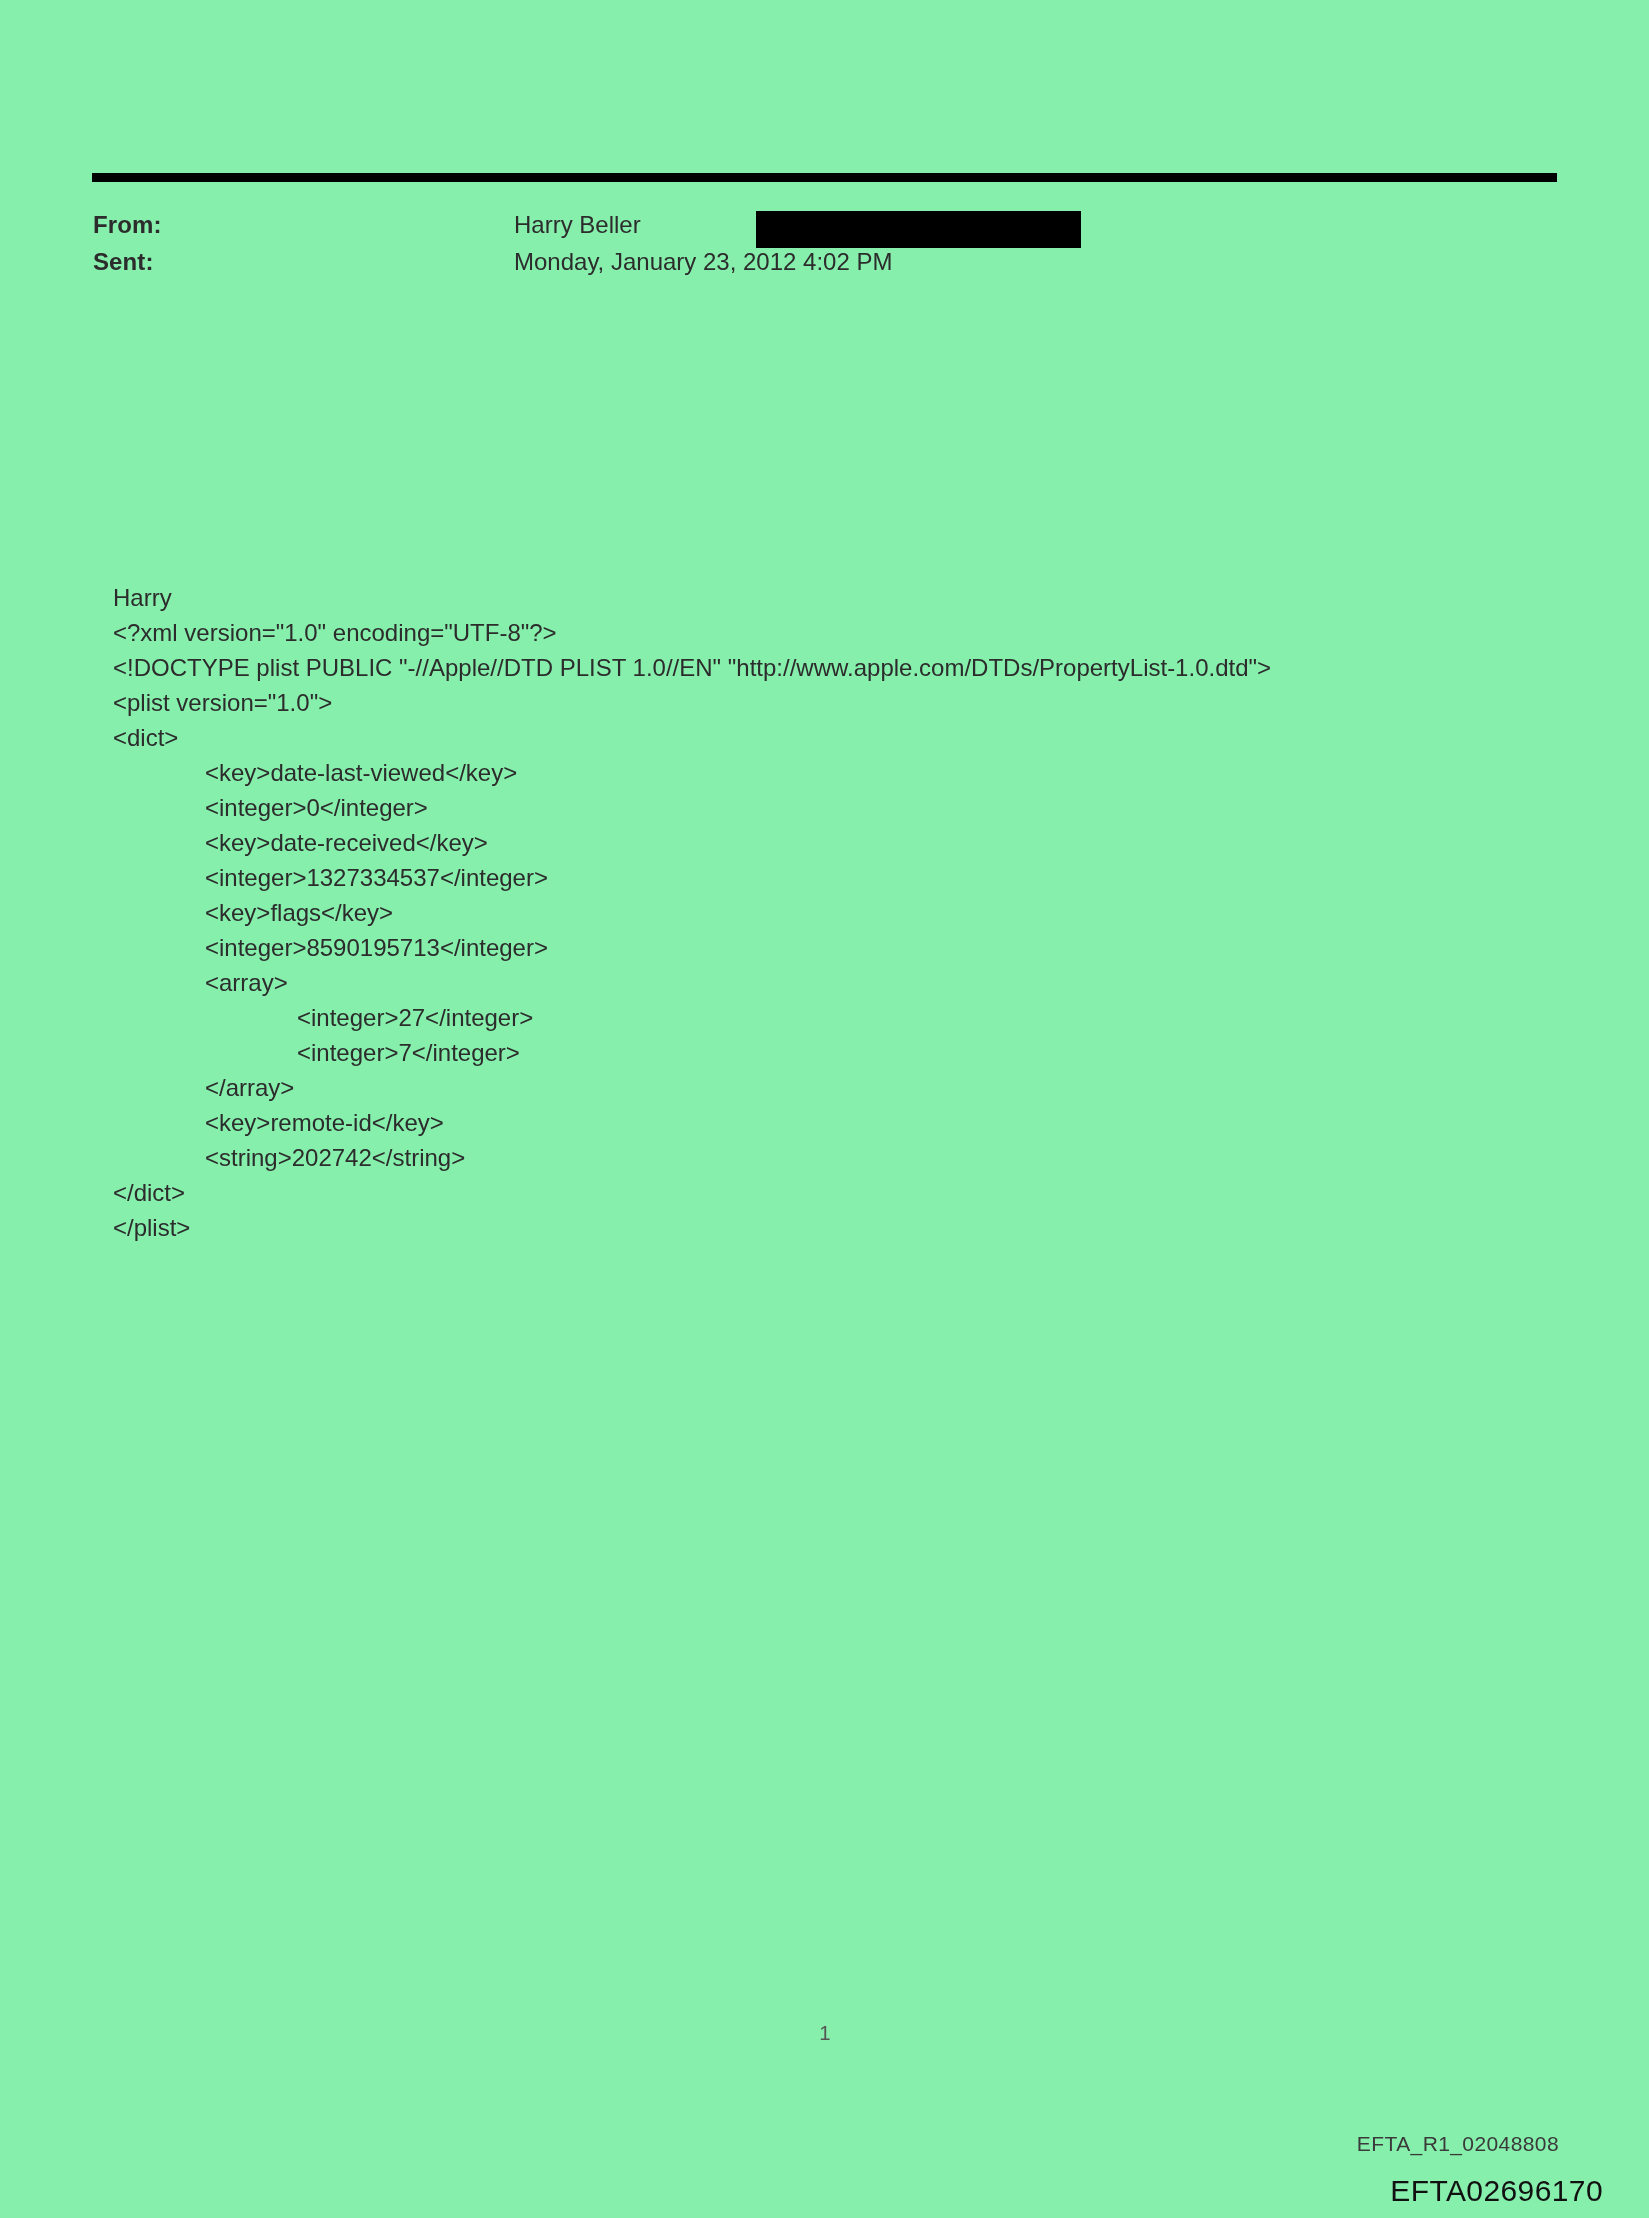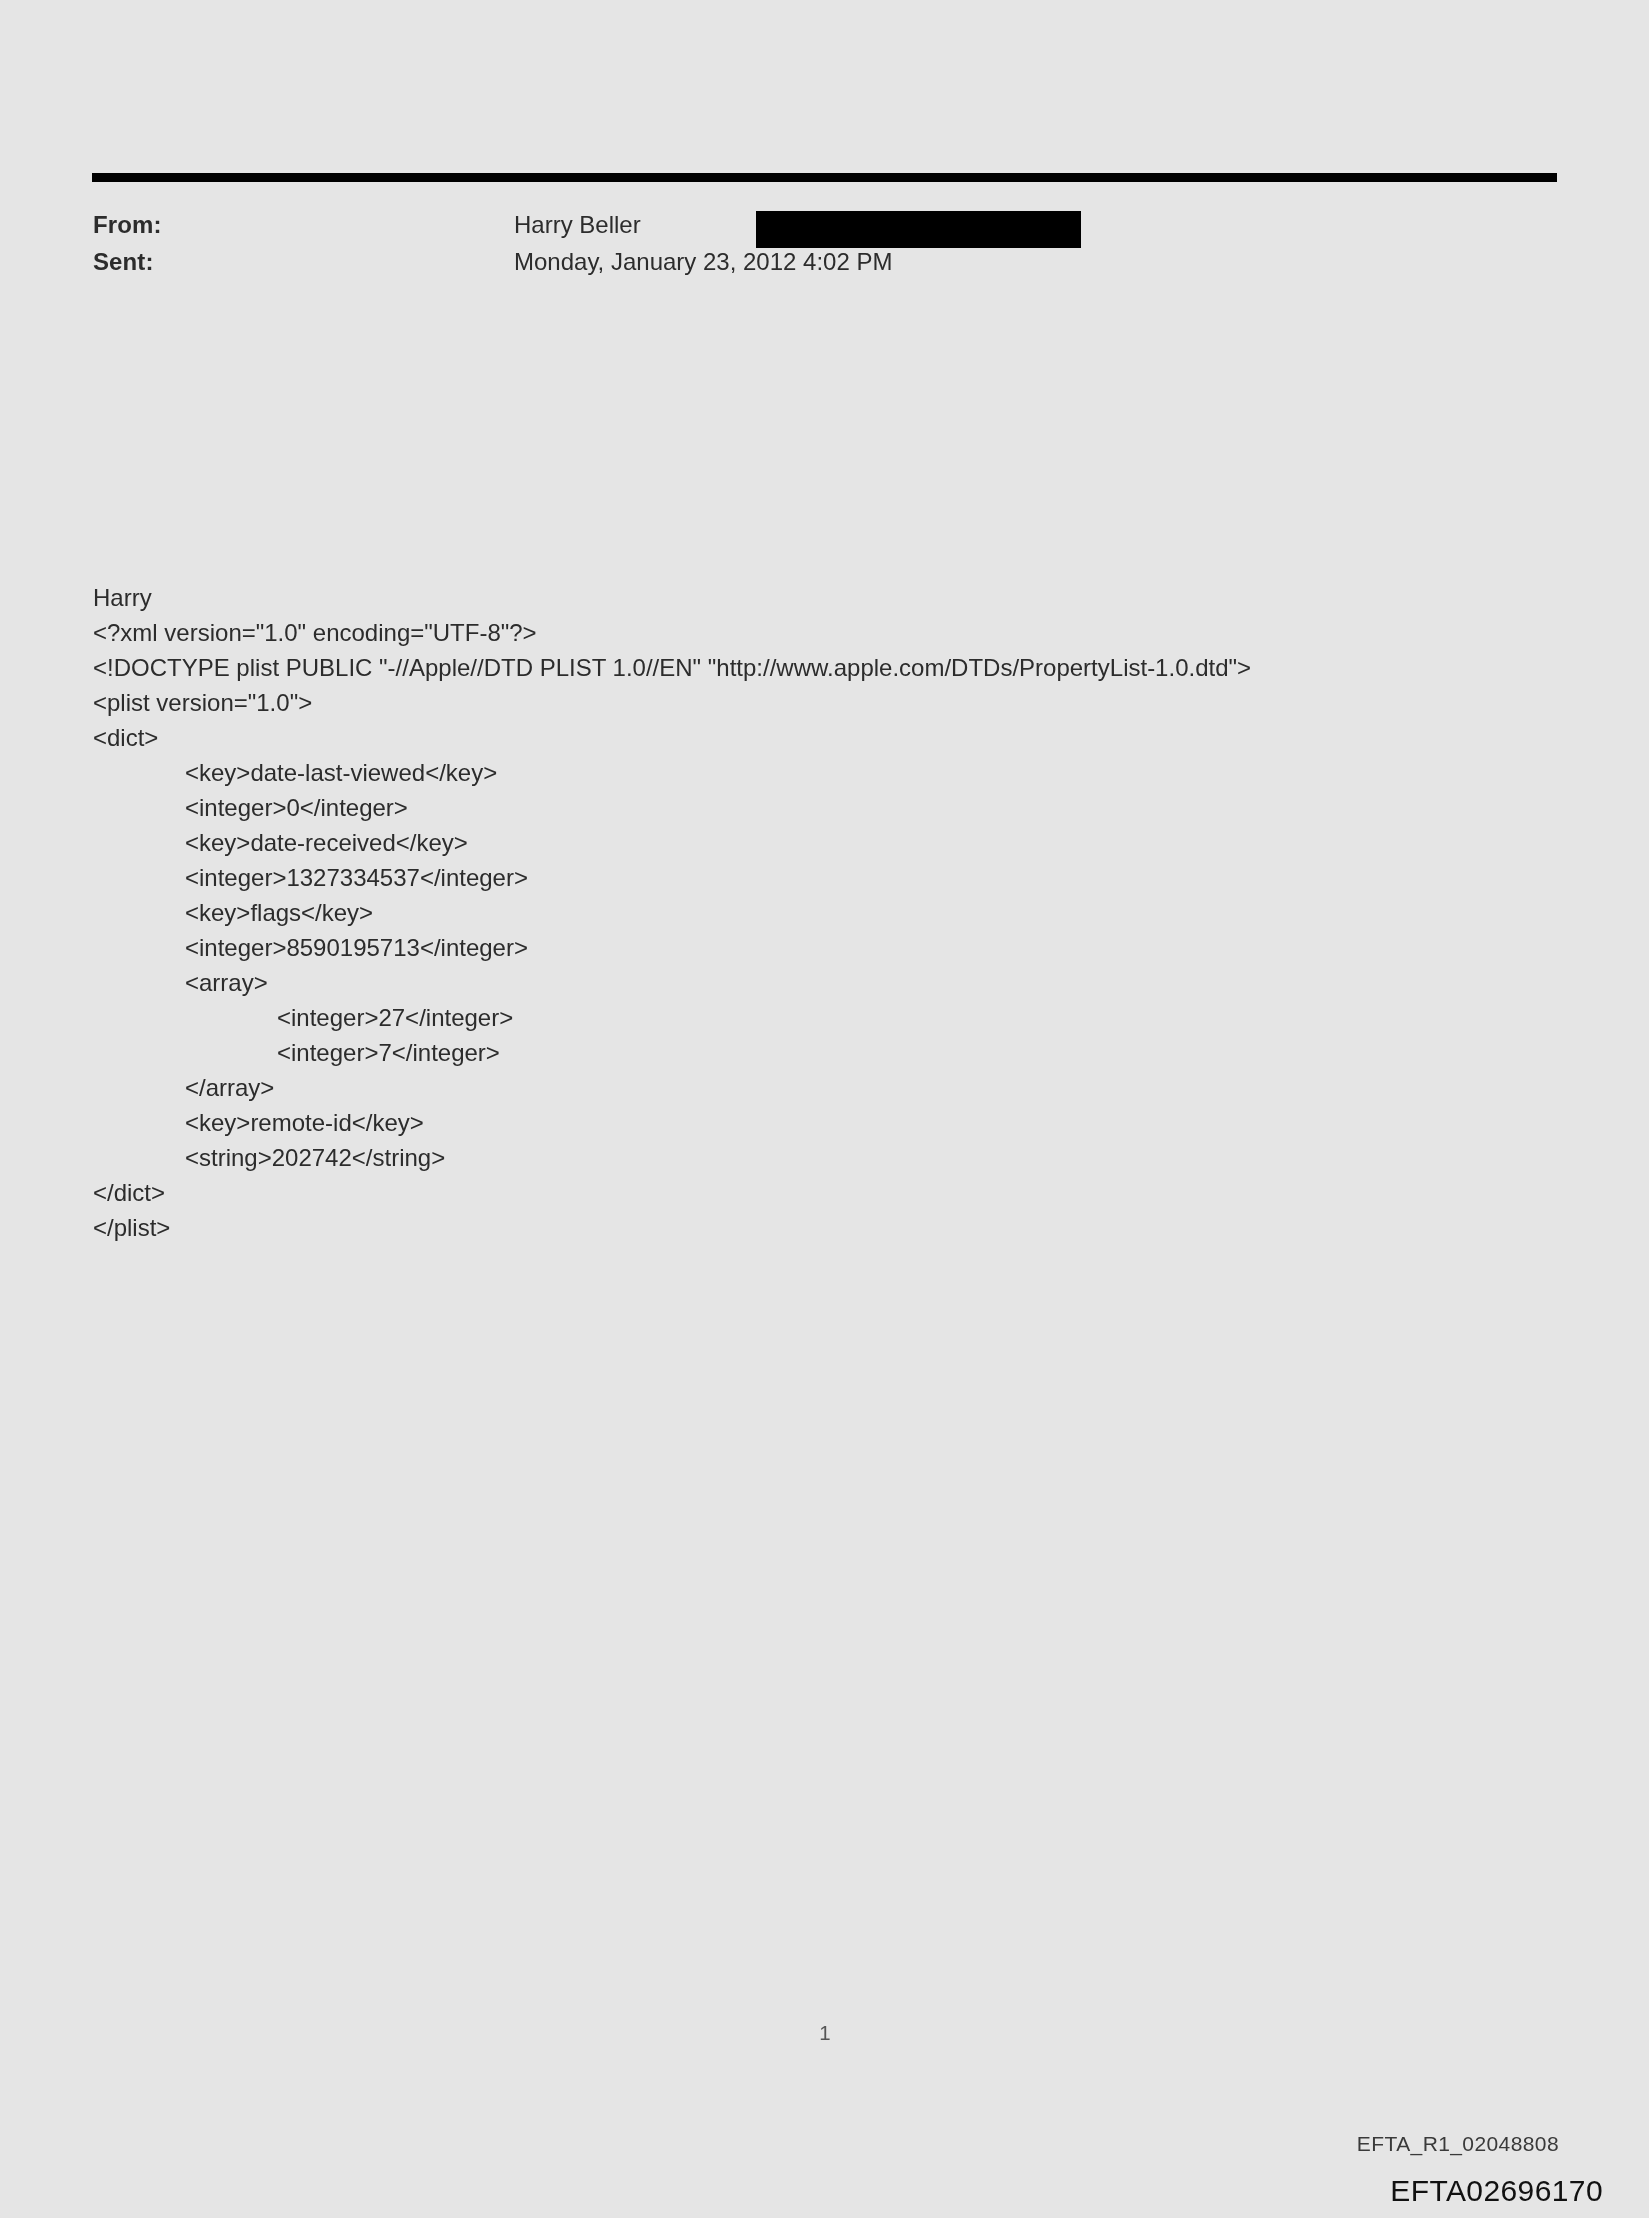--- a/index.html
+++ b/index.html
@@ -8,21 +8,21 @@
     background: #ffffff;
   }
   body {
     font-family: "Liberation Sans", sans-serif;
     color: #2b2b2b;
   }
   .page {
     position: relative;
     width: 1650px;
     height: 2218px;
-    background: #e5e5e5;
+    background: #86efac;
     overflow: hidden;
   }
 
   
   .top-rule {
     position: absolute;
     left: 92px;
     top: 173px;
     width: 1465px;
     height: 8.7px;
@@ -87,20 +87,21 @@
     position: absolute;
     left: 93px;
     top: 580px;
     width: 1456px;
     font-size: 24px;
     line-height: 35px;
     color: #2c2c2c;
   }
   .code-line {
     white-space: pre;
+    margin-left: 20px;
   }
   .indent-1 { padding-left: 92px; }
   .indent-2 { padding-left: 184px; }
 
   
   .page-number {
     position: absolute;
     left: 0;
     top: 2022px;
     width: 1650px;

